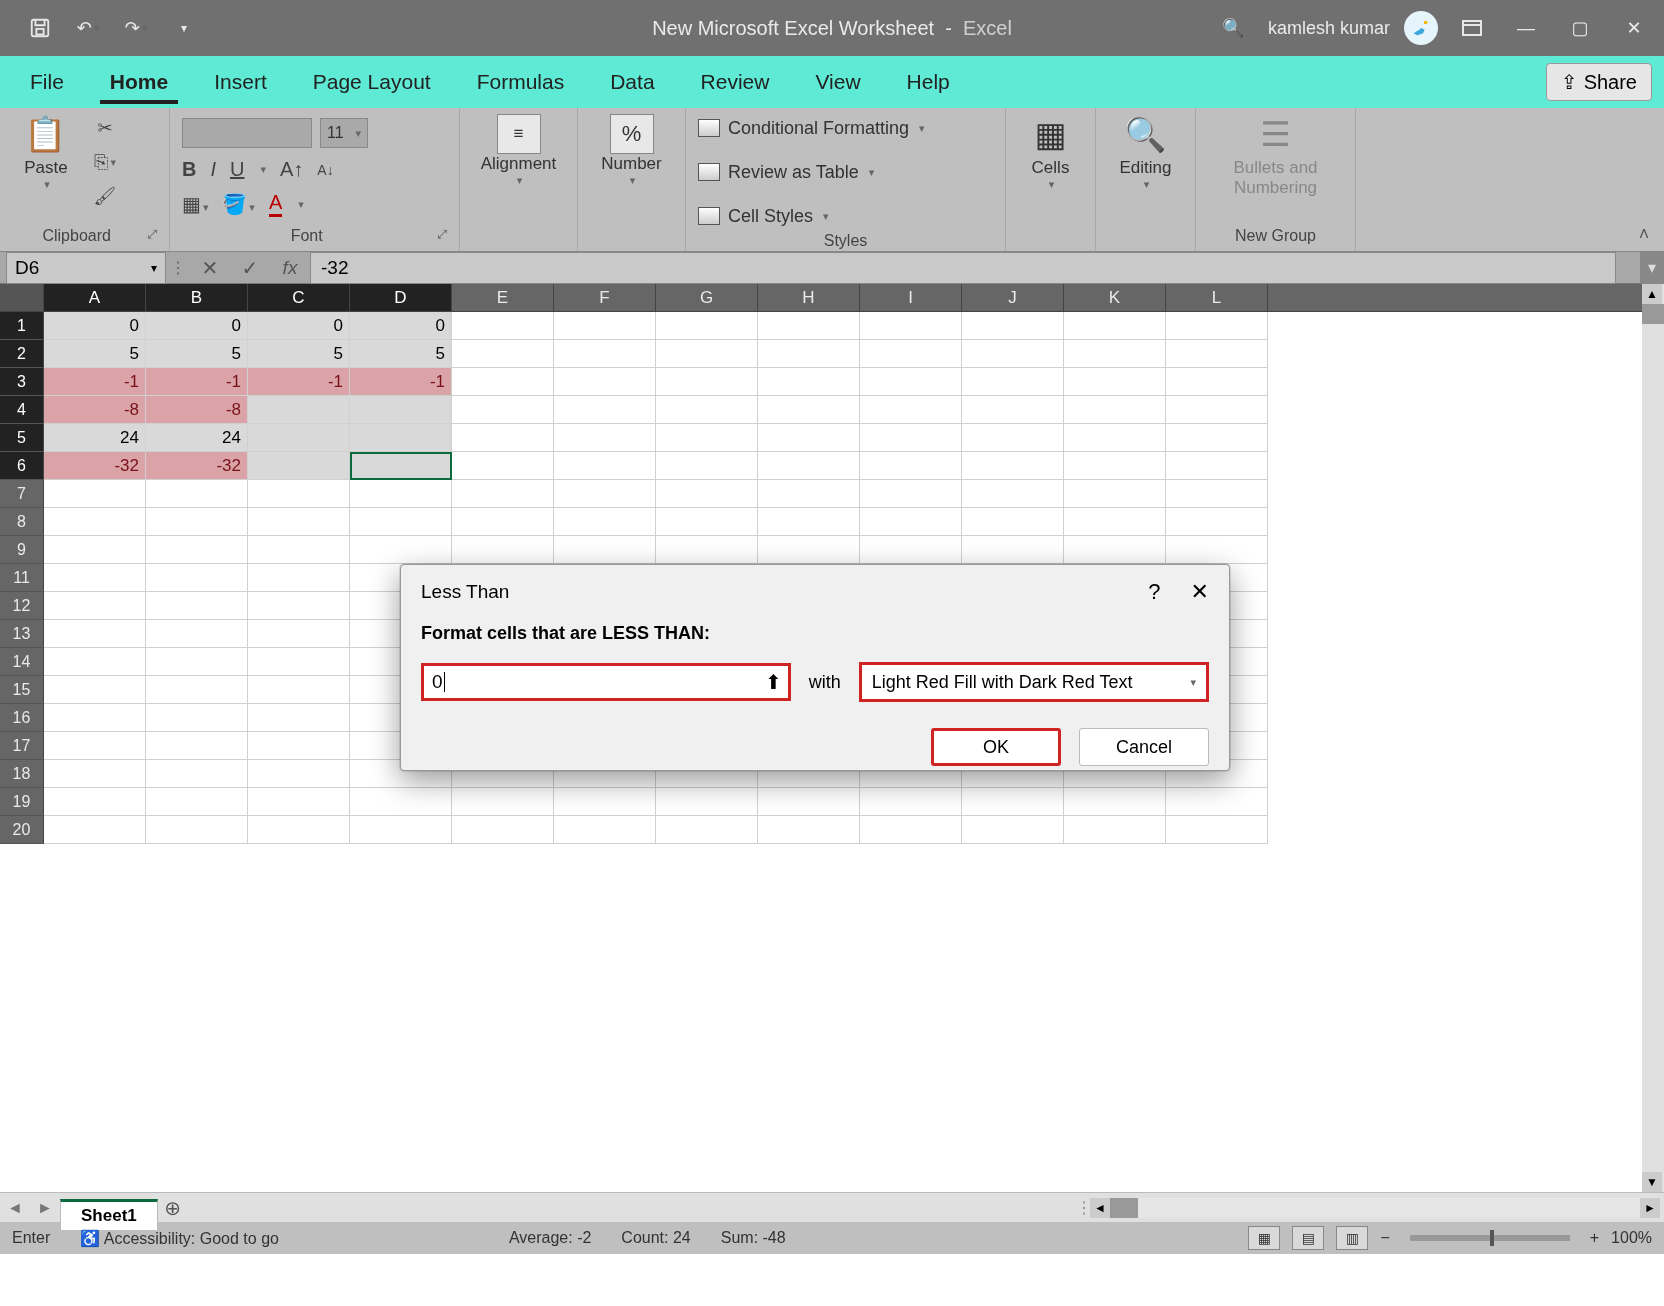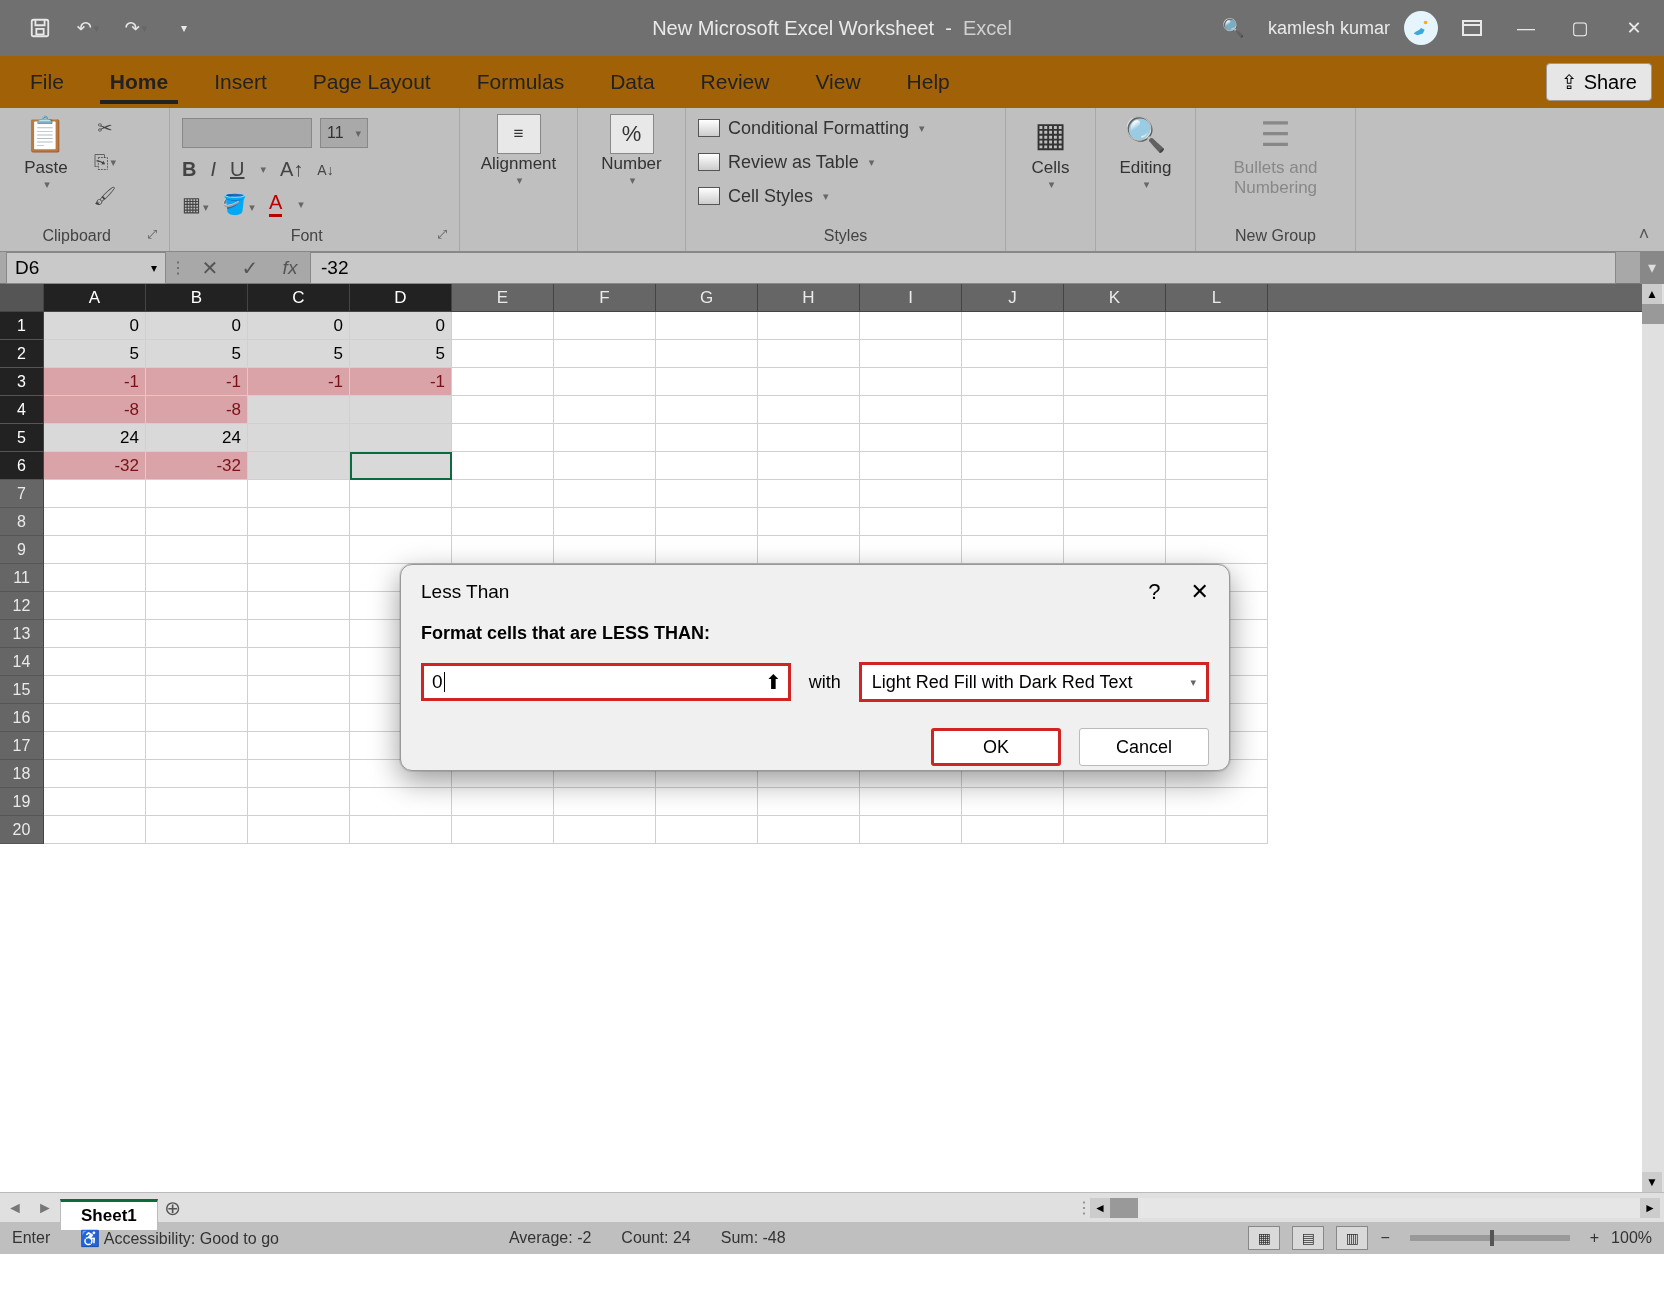--- a/index.html
+++ b/index.html
@@ -10,42 +10,42 @@
 .titlebar .qat { display: flex; align-items: center; gap: 8px; margin-left: 10px; }
 .qat-btn { width: 40px; height: 36px; display: flex; align-items: center; justify-content: center; color: #e8e8e8; font-size: 18px; }
 .titlebar .doc-title { position: absolute; left: 50%; transform: translateX(-50%); font-size: 20px; color: #eaeaea; }
 .titlebar .doc-title .app { color: #d0d0d0; }
 .titlebar .right { margin-left: auto; display: flex; align-items: center; gap: 14px; }
 .search-ico, .win-btn { width: 40px; height: 36px; display:flex;align-items:center;justify-content:center; font-size:18px;color:#eaeaea;}
 .user-name { font-size: 18px; color: #eaeaea; }
 .avatar { width: 34px; height: 34px; border-radius: 50%; background: #e6f4fb; display:flex;align-items:center;justify-content:center; }
 
 
-.ribbon-tabs { height: 52px; background: #a16207; display: flex; align-items: center; padding: 12px 12px; gap: 10px; }
+.ribbon-tabs { height: 52px; background: #5eead4; display: flex; align-items: center; padding: 12px 12px; gap: 10px; }
 .ribbon-tab { padding: 8px 18px; font-size: 21px; color: #222; }
 .ribbon-tab.active { font-weight: 600; position: relative; }
 .ribbon-tab.active::after { content:""; position:absolute; left:8px; right:8px; bottom:-2px; height:4px; background:#222; }
 .share-btn { margin-left:auto; background:#e6e6e6; border:1px solid #999; border-radius:4px; padding:6px 14px; font-size:20px; display:flex;align-items:center;gap:6px;}
 
 
 .ribbon { height: 144px; background: #bfbfbf; display: flex; border-bottom: 1px solid #888; }
 .group { border-right: 1px solid #a8a8a8; padding: 6px 12px 4px; display:flex; flex-direction:column; justify-content:space-between; }
 .group-content { display:flex; align-items:flex-start; gap:8px; flex:1; }
 .group-label { text-align:center; font-size:16px; color:#444; padding:2px 0;}
 .dialog-launcher { float:right; font-size:12px;color:#555;margin-left:6px;}
 .big-btn { display:flex;flex-direction:column;align-items:center;justify-content:center; width:68px; font-size:17px; color:#333; }
 .big-btn .glyph { font-size:34px; margin-bottom:4px;}
 .mini-col { display:flex;flex-direction:column;gap:6px; }
 .mini { width:34px;height:28px;display:flex;align-items:center;justify-content:center;font-size:18px;color:#444;}
 .font-row { display:flex;align-items:center;gap:8px;}
 .font-name-box { width:130px;height:30px;background:#a9a9a9;border:1px solid #888;}
 .font-size-box { width:48px;height:30px;background:#a9a9a9;border:1px solid #888;display:flex;align-items:center;padding:0 6px;font-size:16px;color:#333;}
 .style-btn-row { display:flex;gap:14px;align-items:center;color:#444; font-size:20px;}
 .dd { font-size:11px; margin-left:2px;color:#666;}
-.styles-col { display:flex;flex-direction:column;gap:6px;font-size:18px;color:#333; }
+.styles-col { display:flex;flex-direction:column;gap:16px;font-size:18px;color:#333; }
 .styles-col .row { display:flex;align-items:center;gap:8px;}
 .styles-col .sico { width:22px;height:18px;border:1px solid #555;background:linear-gradient(#fff,#ccc);}
 .collapse-caret { margin-left:auto; width:40px; display:flex;align-items:flex-end;justify-content:center;padding-bottom:6px;font-size:18px;color:#555;}
 
 
 .formula-bar { height: 32px; background: #a8a8a8; display:flex;align-items:center; border-bottom:1px solid #777;}
 .name-box { width:160px; height:32px; background:#c9c9c9; border:1px solid #888; margin-left:6px; display:flex;align-items:center;justify-content:space-between;padding:0 8px; font-size:19px;}
 .fb-sep { width:24px;text-align:center;color:#666;}
 .fb-btn { width:40px;height:32px;display:flex;align-items:center;justify-content:center;color:#555;font-size:20px;}
 .fx { font-style:italic; font-size:19px;}
@@ -80,21 +80,21 @@
 .hscroll .thumb { position:absolute; left:0; width:28px; height:100%; background:#999;}
 .hscroll .left{left:0;} .hscroll .right{right:0;}
 .tabs-sep { width:10px; color:#888;}
 
 
 .status-bar { height:32px; background:#bfbfbf; display:flex;align-items:center; padding:0 12px; font-size:16px; color:#333; gap:30px;}
 .status-bar .right { margin-left:auto; display:flex;align-items:center;gap:12px;}
 .view-btn { width:32px;height:24px;border:1px solid #888;background:#d9d9d9;display:flex;align-items:center;justify-content:center;font-size:14px;}
 .zoom-slider { width:160px;height:6px;background:#999;position:relative;margin:0 8px;}
 .zoom-slider .knob{position:absolute;left:50%;top:-5px;width:4px;height:16px;background:#555;}
-.dialog { position:absolute; left:400px; top:564px; width:830px; background:#f0f0f0; border:1px solid #999; box-shadow:0 10px 30px rgba(0,0,0,.4), 0 0 0 1px rgba(0,0,0,.1); border-radius:12px;}
+.dialog { position:absolute; left:400px; top:564px; width:830px; background:#f0f0f0; border:1px solid #999; box-shadow:0 10px 30px rgba(0,0,0,.4), 0 0 0 1px rgba(0,0,0,.1); border-radius:4px;}
 .dialog-title { display:flex;align-items:center;justify-content:space-between; padding:14px 20px 10px; font-size:19px;}
 .dialog-title .dbtns{display:flex;gap:30px;font-size:22px;}
 .dialog-body { padding:8px 20px 4px; }
 .dialog-body .prompt { font-weight:700; font-size:18px; margin-bottom:18px;}
 .input-row{ display:flex;align-items:center;gap:18px; margin-bottom:26px;}
 .val-input { width:376px; height:38px; border:3px solid #d02424; background:#fff; display:flex;align-items:center; padding:0 8px; font-size:19px; position:relative;}
 .val-input .range-pick{position:absolute;right:6px;font-size:20px;}
 .with-label{font-size:18px;}
 .fmt-select { width:356px;height:40px;border:3px solid #d02424;background:#fff;padding:0 10px;font-size:18px;display:flex;align-items:center;justify-content:space-between;}
 .btn-row { display:flex; justify-content:flex-end; gap:18px;}

